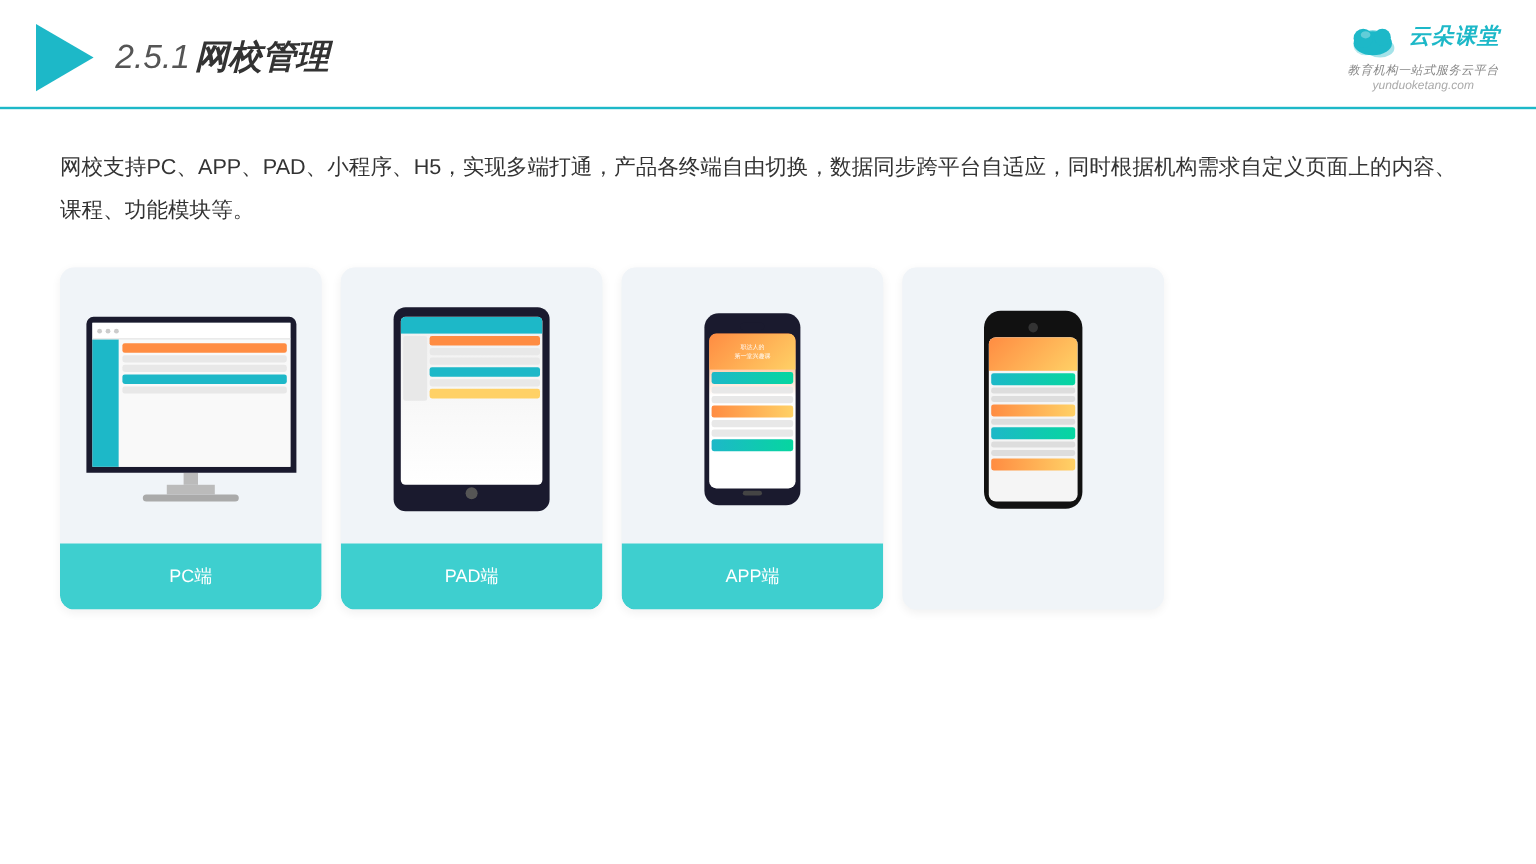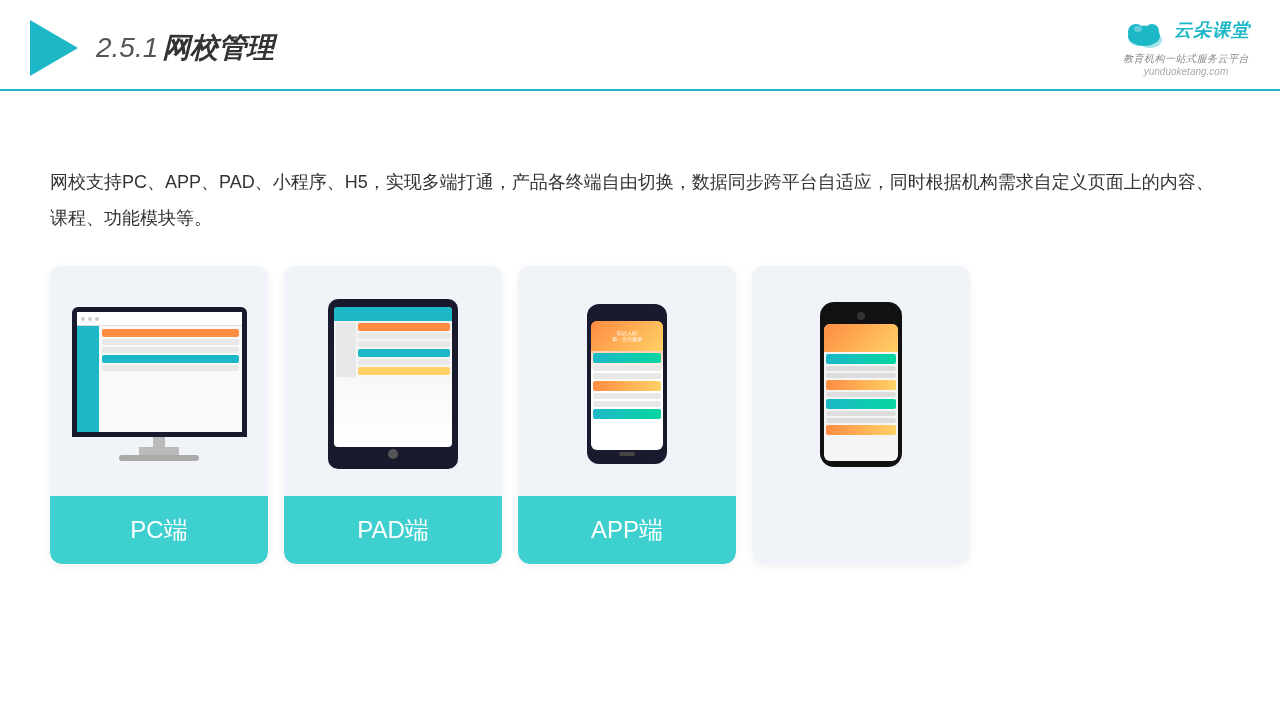--- a/index.html
+++ b/index.html
@@ -70,21 +70,20 @@
       margin-top: 2px;
     }
     .logo-url {
       font-size: 10px;
       color: #aaa;
     }
 
     
     .main {
       padding: 30px 50px 20px 50px;
-      margin-top: 43px;
     }
     .description {
       font-size: 18px;
       color: #333;
       line-height: 2;
       margin-bottom: 30px;
     }
 
     
     .cards-container {
@@ -109,21 +108,21 @@
       display: flex;
       align-items: center;
       justify-content: center;
       padding: 16px 10px 10px 10px;
       background: #f0f4f8;
     }
     .card-label {
       width: 100%;
       background: #3ecfcf;
       color: #fff;
-      font-size: 24px;
+      font-size: 15px;
       font-weight: 500;
       text-align: center;
       padding: 18px 0;
       border-radius: 0 0 12px 12px;
     }
 
     
     .pc-mockup {
       display: flex;
       flex-direction: column;

